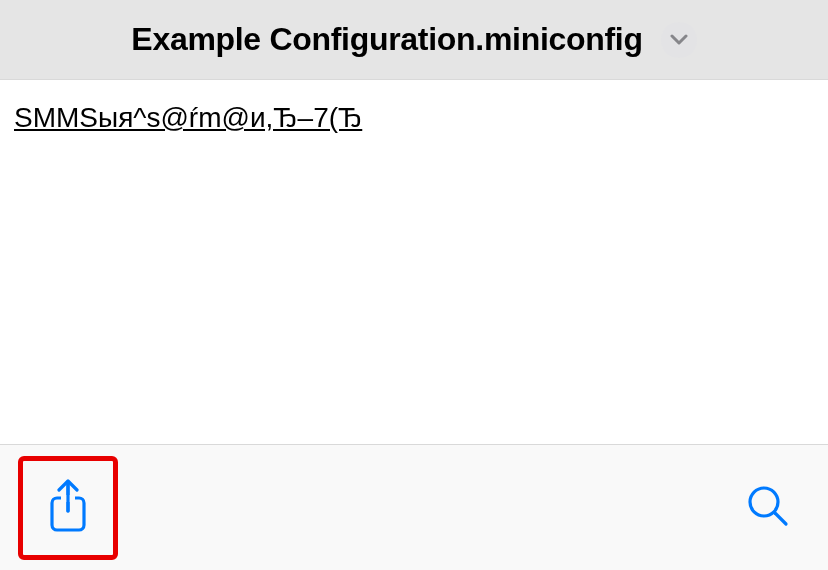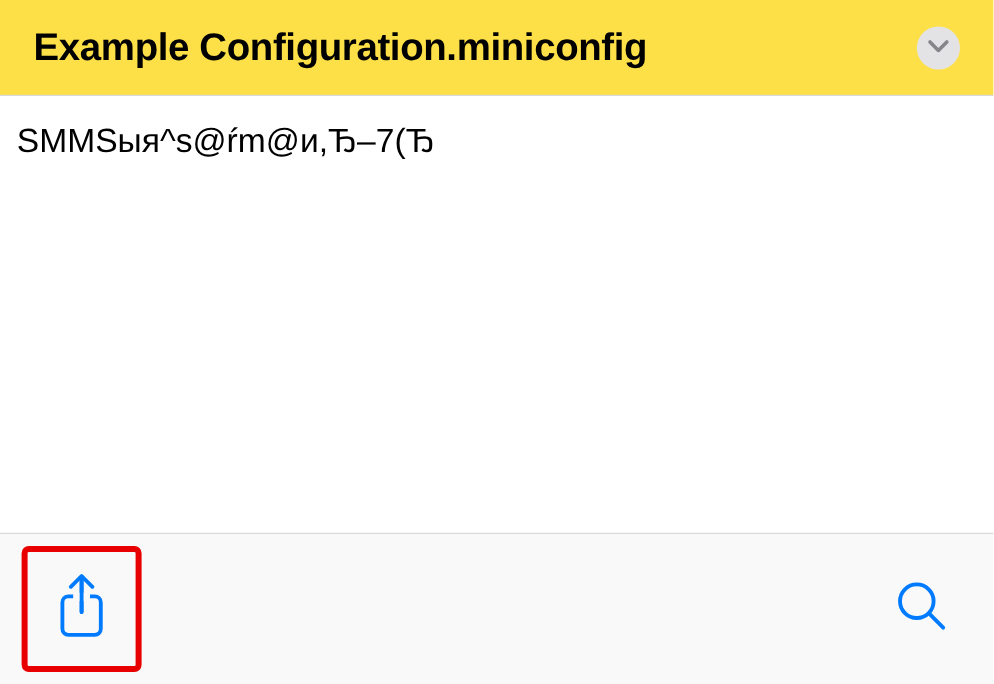--- a/index.html
+++ b/index.html
@@ -11,24 +11,24 @@
       font-family: -apple-system, BlinkMacSystemFont, "Segoe UI", Helvetica, Arial, sans-serif;
       width: 828px;
       height: 570px;
       background: #ffffff;
       display: flex;
       flex-direction: column;
       overflow: hidden;
     }
     .header {
       height: 80px;
-      background: #fde047;
+      background: #e5e5e5;
       display: flex;
       align-items: center;
-      justify-content: space-between;
+      justify-content: center;
       padding: 0 28px;
       border-bottom: 1px solid #d9d9d9;
       gap: 18px;
     }
     .header-title {
       font-size: 32px;
       font-weight: 600;
       color: #000000;
       letter-spacing: -0.3px;
     }
@@ -57,20 +57,21 @@
     .content {
       flex: 1;
       background: #ffffff;
       padding: 20px 14px;
     }
     .content-text {
       font-size: 28px;
       color: #000000;
       font-weight: 400;
       line-height: 1.3;
+      text-decoration: underline;
     }
     .toolbar {
       height: 126px;
       background: #f9f9f9;
       border-top: 1px solid #d9d9d9;
       display: flex;
       align-items: center;
       justify-content: space-between;
       padding: 0 38px;
     }

